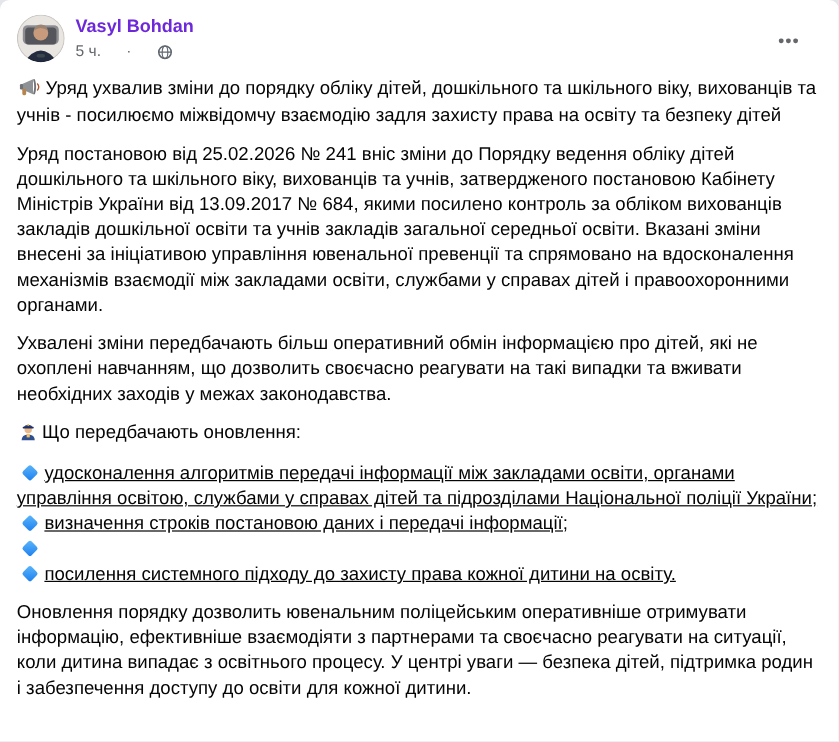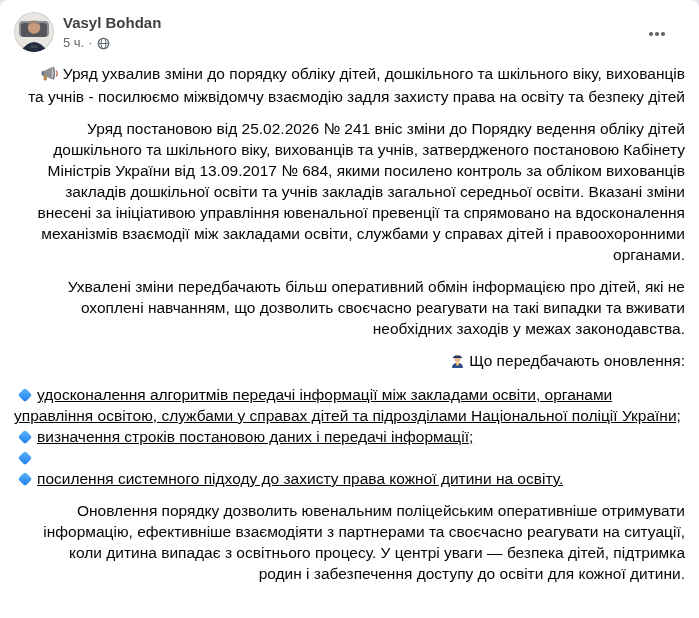--- a/index.html
+++ b/index.html
@@ -5,28 +5,28 @@
   * { margin:0; padding:0; box-sizing:border-box; }
   html,body { width:699px; height:618px; background:#e4e6eb; overflow:hidden; }
   body { font-family:"Liberation Sans", sans-serif; }
   .card {
     width:699px; min-height:618px; background:#ffffff;
     border-radius:8px 8px 0 0; padding:12px 12px 6px 12px; position:relative;
   }
   .header { display:flex; align-items:flex-start; position:relative; padding-left:2px; }
   .avatar { width:40px; height:40px; border-radius:50%; overflow:hidden; flex:0 0 40px; cursor:pointer; }
   .header-text { margin-left:9px; padding-top:1px; }
-  .author { font-size:15px; font-weight:bold; color:#404040; line-height:20px; cursor:pointer; }
-  .meta { display:flex; align-items:center; gap:4px; font-size:13px; color:#65676b; line-height:17px; margin-top:1px; }
+  .author { font-size:15px; font-weight:bold; color:#6d28d9; line-height:20px; cursor:pointer; }
+  .meta { display:flex; align-items:center; gap:21px; font-size:13px; color:#65676b; line-height:17px; margin-top:1px; }
   .meta .globe { display:inline-flex; margin-top:1px; }
   .menu-btn { position:absolute; right:14px; top:10px; width:32px; height:24px;
     display:flex; align-items:center; justify-content:center; gap:2.5px; cursor:pointer; border-radius:50%; }
   .menu-btn i { width:3.5px; height:3.5px; border-radius:50%; background:#65676b; display:block; }
   .body { margin-top:11px; padding:0 2px; font-size:15.5px; color:#050505; line-height:21px; }
-  .body p { margin:0 0 11px 12px;text-align:right; }
+  .body p { margin:0 0 11px 0; }
   .body p:last-child { margin-bottom:0; }
   .em-ic { display:inline-block; vertical-align:-2px; margin:0 4px 0 2px; }
   .bullets { margin:0 0 11px 0;text-decoration:underline; }
   .bullet-line { line-height:21px; }
   .diamond { display:inline-block; width:10px; height:10px; border-radius:2px;
     background:linear-gradient(135deg,#5cb6f9 0%,#1d7ff0 100%);
     transform:rotate(45deg); margin:0 7px 0 6px; vertical-align:0px; }
 </style>
 </head>
 <body>

